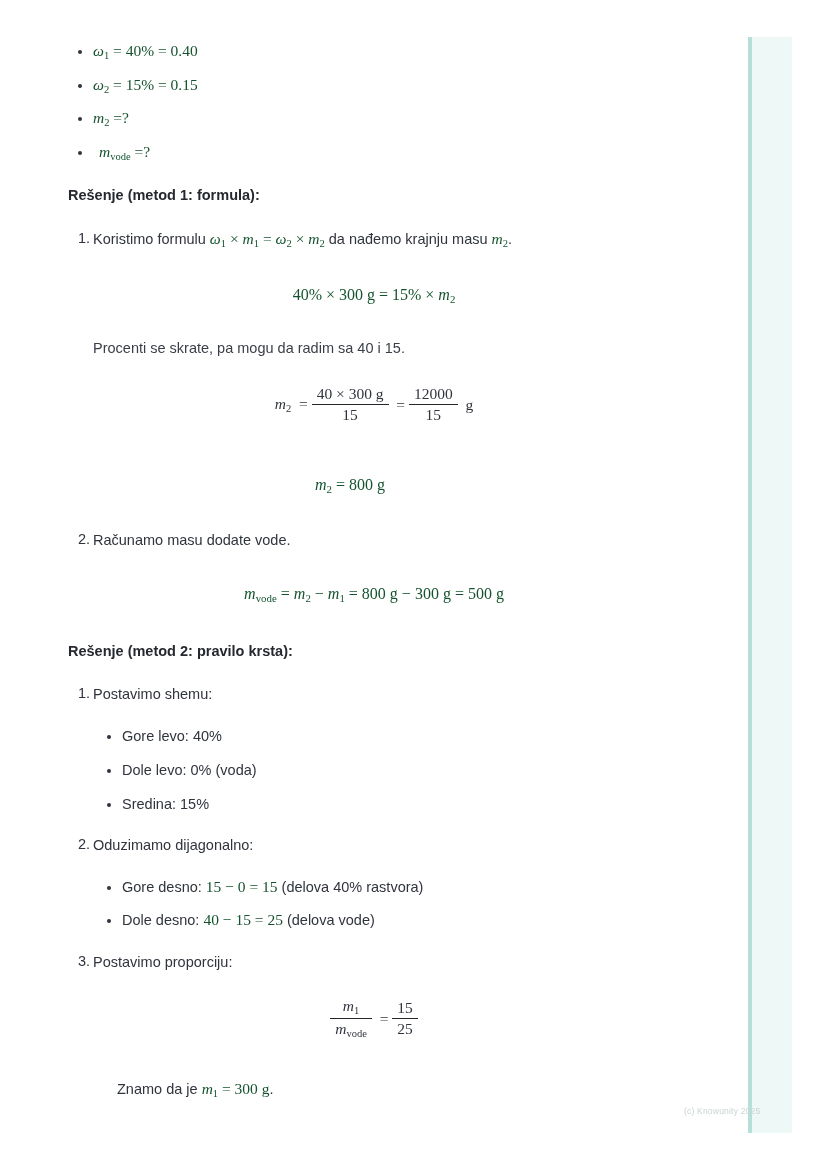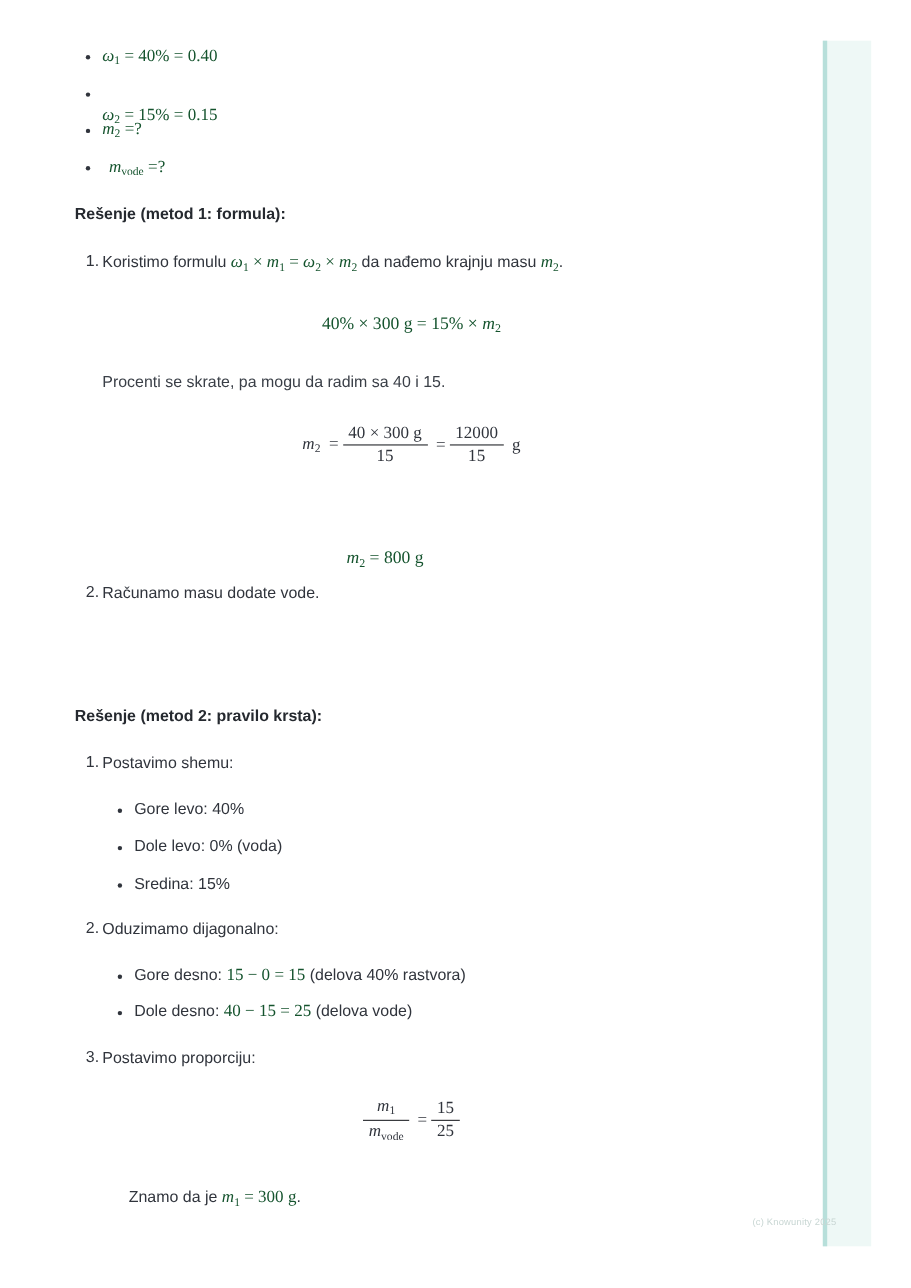--- a/index.html
+++ b/index.html
@@ -141,21 +141,21 @@
 <div id="page">
 
   <div>
 
     <div class="bullet-dot" style="left:78px; top:50px;"></div>
     <div class="block mathf" style="left:93px; top:42px;">
       <i>ω</i><sub>1</sub> = 40% = 0.40
     </div>
 
     <div class="bullet-dot" style="left:78px; top:84px;"></div>
-    <div class="block mathf" style="left:93px; top:76px;margin-top:20px;">
+    <div class="block mathf" style="left:93px; top:76px;">
       <i>ω</i><sub>2</sub> = 15% = 0.15
     </div>
 
     <div class="bullet-dot" style="left:78px; top:117px;"></div>
     <div class="block mathf" style="left:93px; top:109px;">
       <i>m</i><sub>2</sub> =?
     </div>
 
     <div class="bullet-dot" style="left:78px; top:151px;"></div>
     <div class="block mathf" style="left:99px; top:143px;">
@@ -179,27 +179,30 @@
   <div class="block" style="left:0px; top:385px; width:748px; text-align:center;">
     <span class="eqline"><i>m</i><sub>2</sub>&nbsp; =&nbsp;</span><span class="frac" style="font-size:15.5px;">
       <span class="numer">40 × 300 g</span>
       <span class="denom">15</span>
     </span><span class="eqline">&nbsp; =&nbsp;</span><span class="frac" style="font-size:15.5px;">
       <span class="numer">12000</span>
       <span class="denom">15</span>
     </span><span class="eqline">&nbsp; g</span>
   </div>
 
-  <div class="block mathf" style="left:0px; top:476px; width:700px; text-align:center; font-size:16px;margin-top:23px;">
+  <div class="block mathf" style="left:0px; top:476px; width:700px; text-align:center; font-size:16px;">
     <i>m</i><sub>2</sub> = 800 g
   </div>
 
   <div class="num" style="left:78px; top:531px;">2.</div>
   <div class="block txt" style="left:93px; top:531px;">Računamo masu dodate vode.</div>
 
+  <div class="block mathf" style="left:0px; top:585px; width:748px; text-align:center; font-size:16px;">
+    <i>m</i><sub class="up">vode</sub> = <i>m</i><sub>2</sub> − <i>m</i><sub>1</sub> = 800 g − 300 g = 500 g
+  </div>
 
   <div class="block heading" style="left:68px; top:643px;">Rešenje (metod 2: pravilo krsta):</div>
 
   <div class="num" style="left:78px; top:685px;">1.</div>
   <div class="block txt" style="left:93px; top:685px;">Postavimo shemu:</div>
 
   <div class="bullet-dot" style="left:107px; top:735px;"></div>
   <div class="block txt" style="left:122px; top:727px;">Gore levo: 40%</div>
 
   <div class="bullet-dot" style="left:107px; top:769px;"></div>

